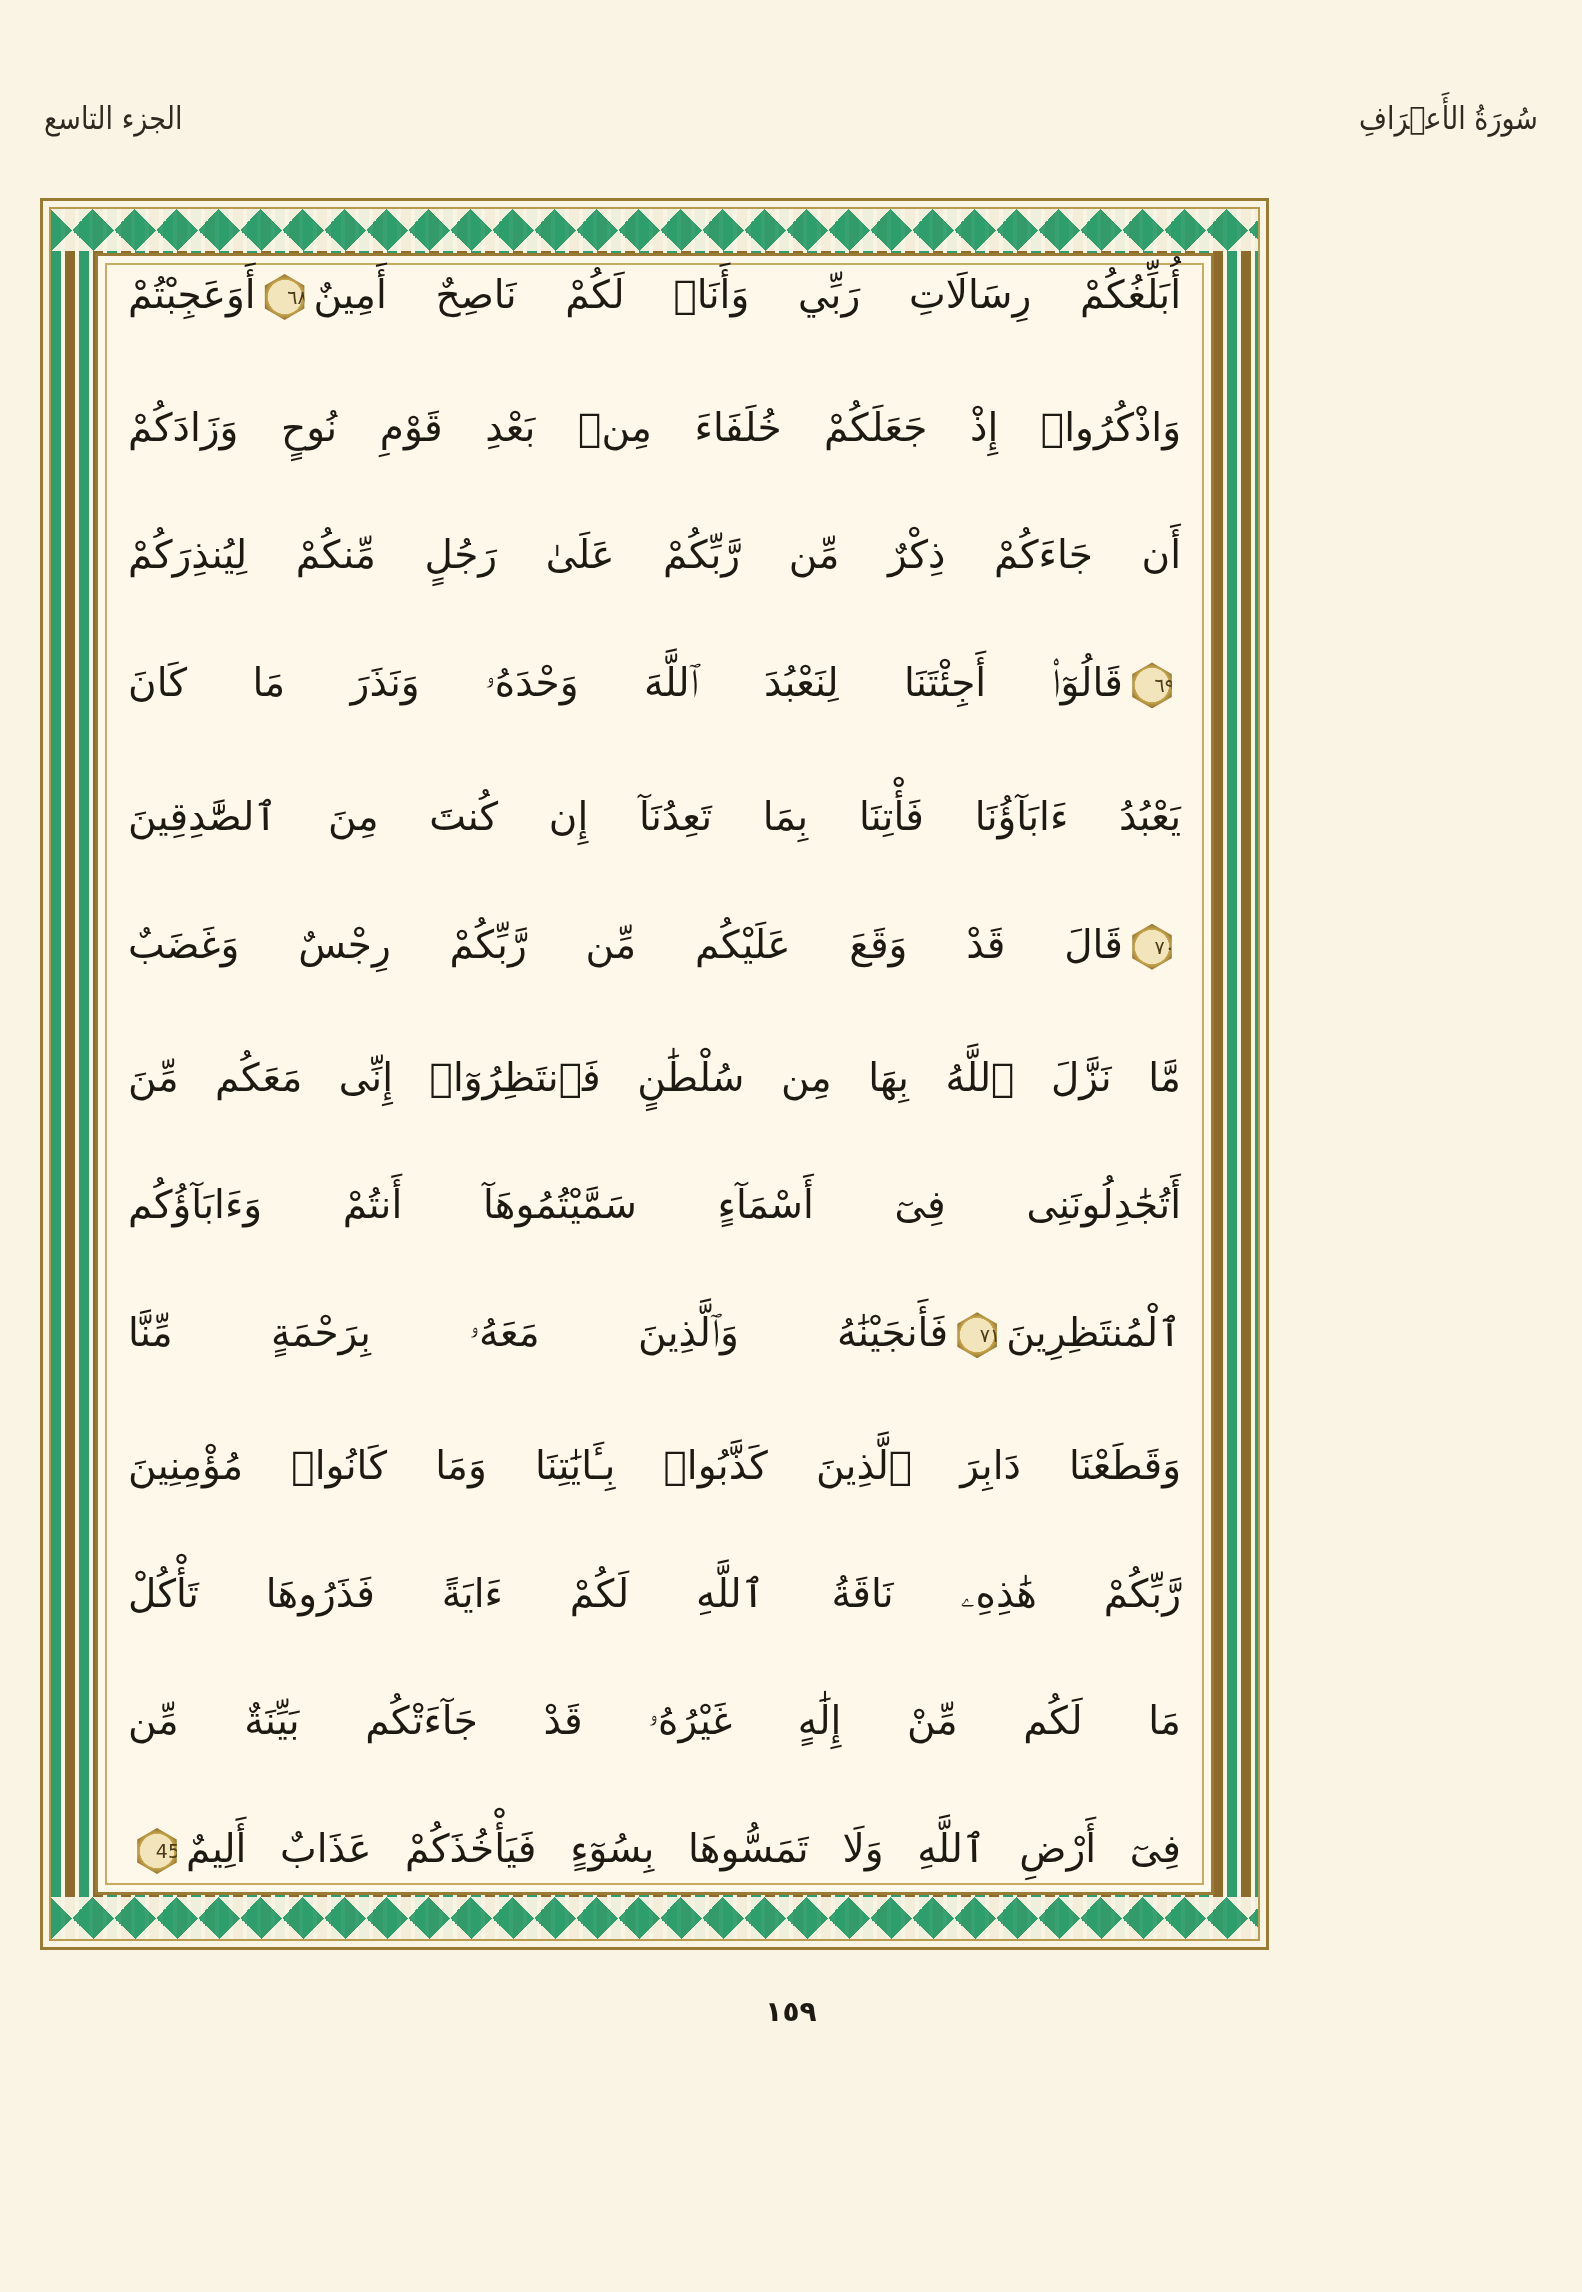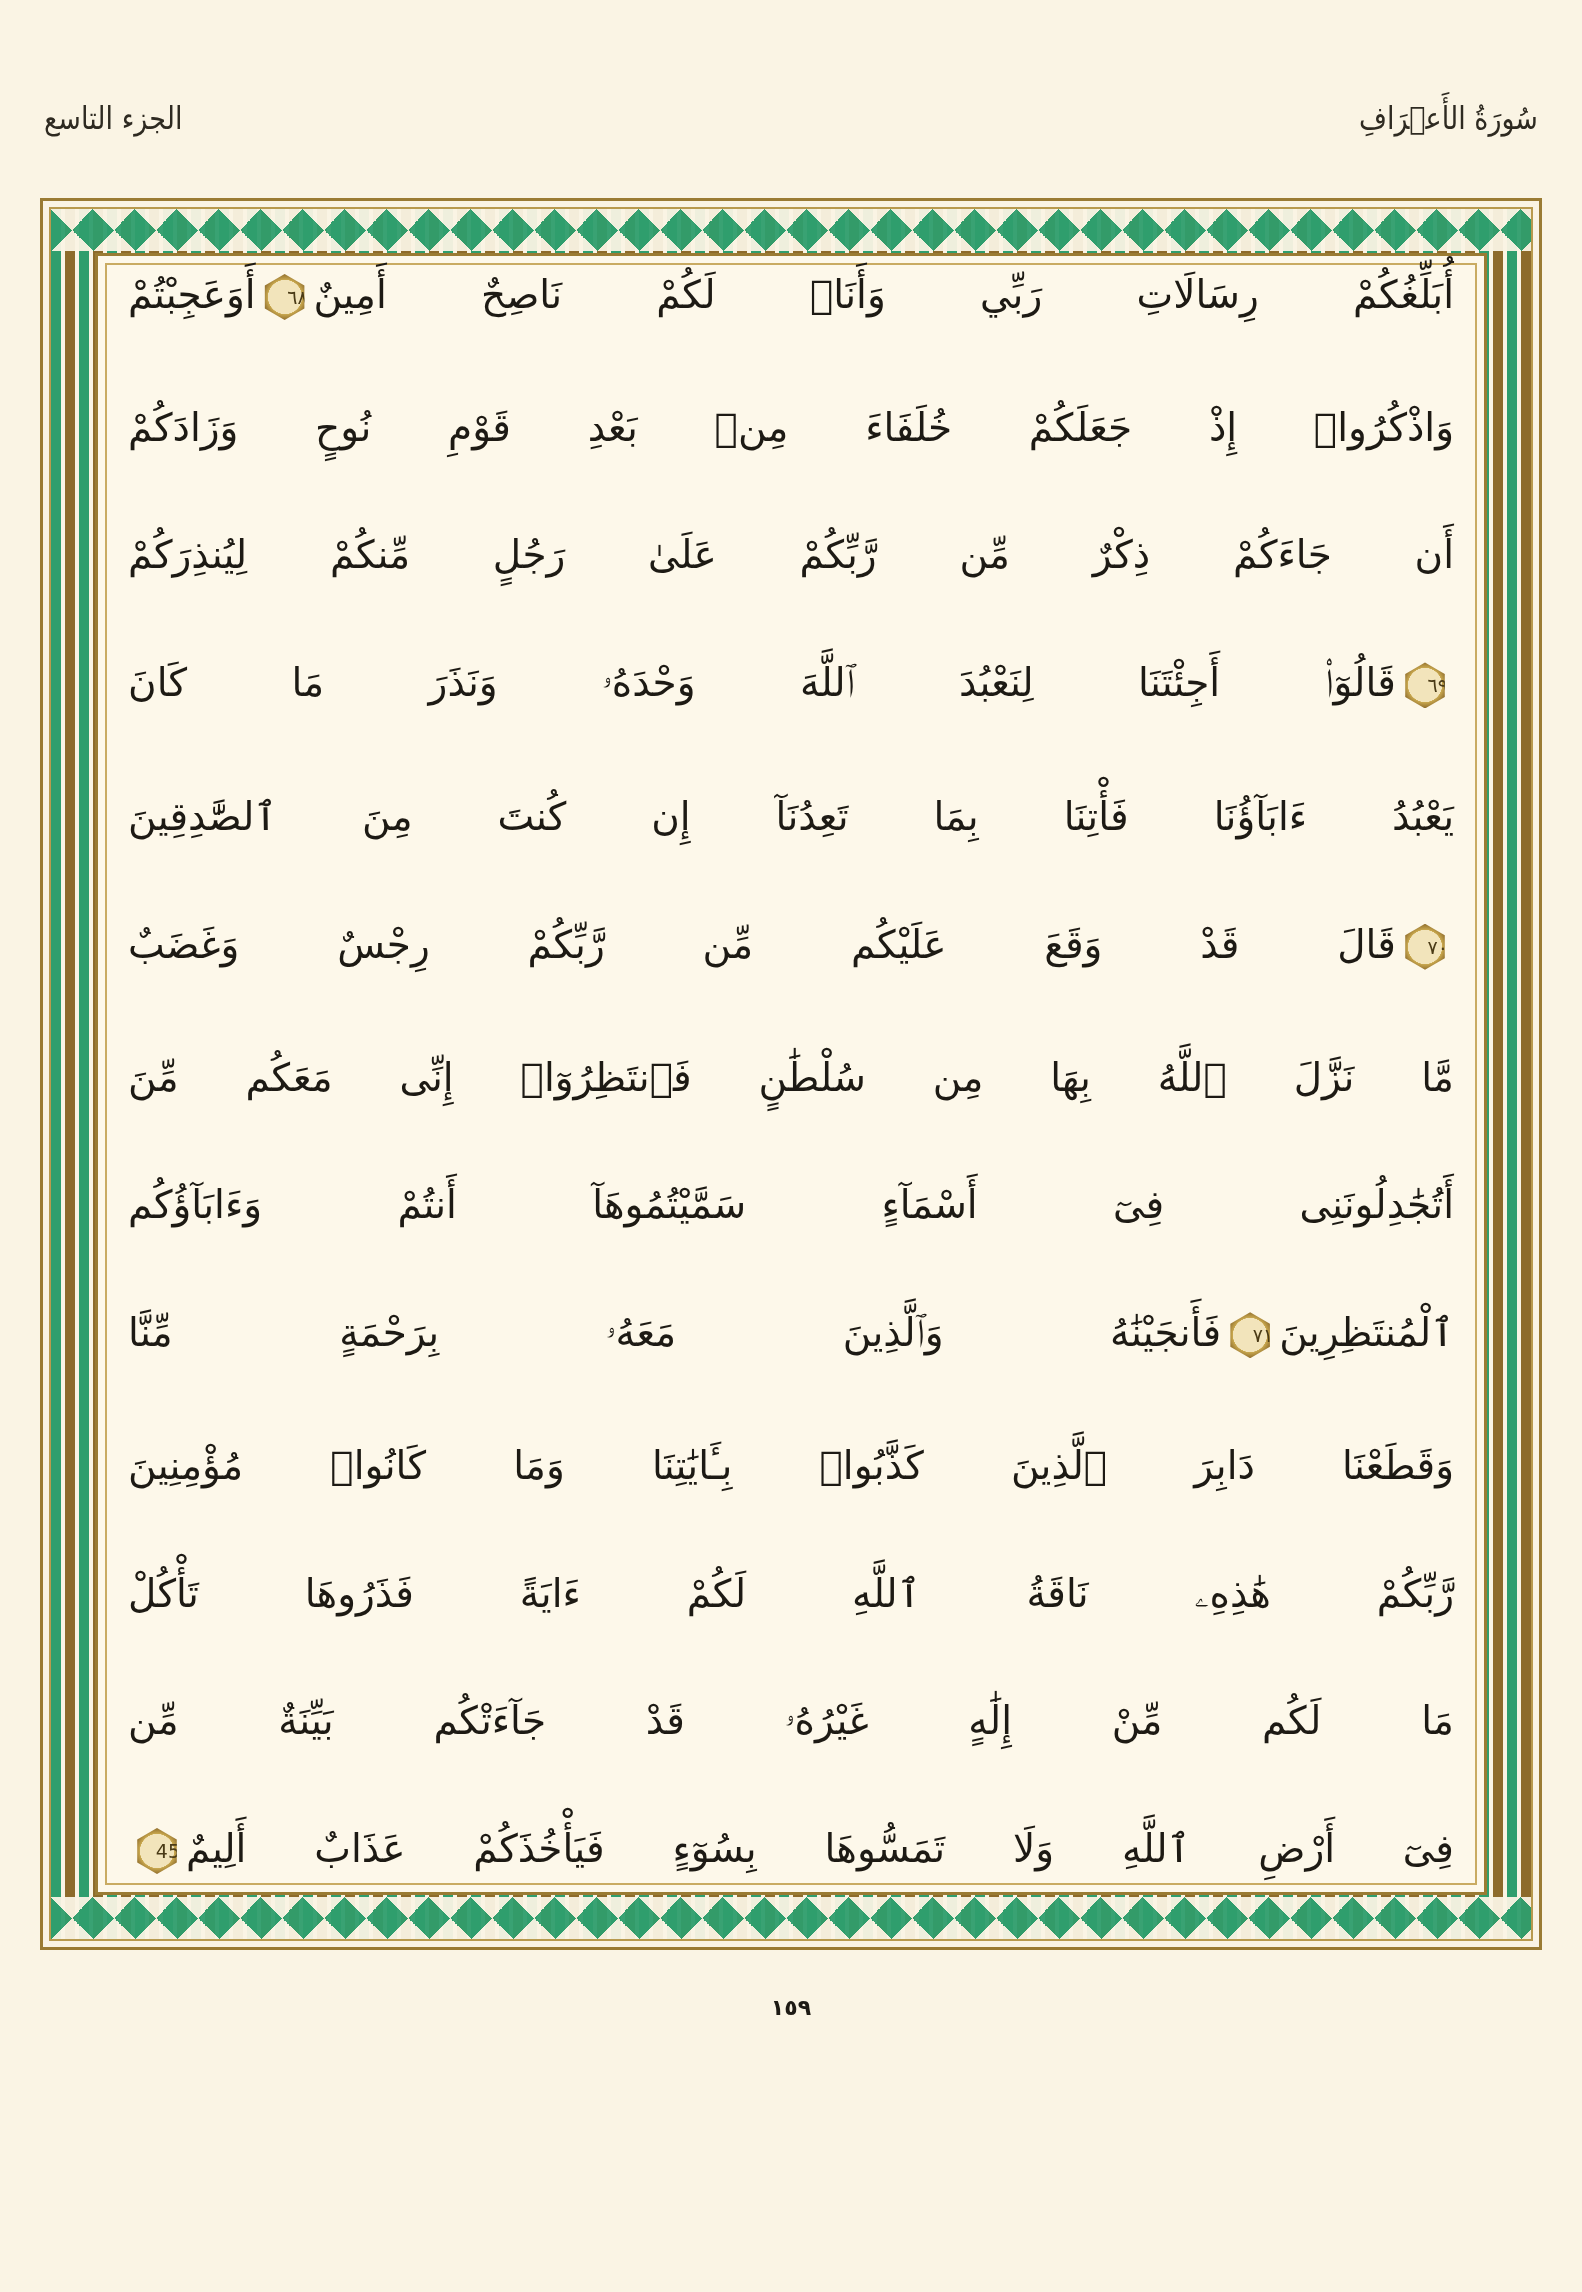--- a/index.html
+++ b/index.html
@@ -45,21 +45,21 @@
     transform: scaleY(1.15);
   }
   .surah-name { margin-right: 8px; }
   .juz-name   { margin-left: 8px; }
 
   
   .frame-outer {
     position: absolute;
     top: 198px;
     left: 40px;
-    width: 1502px;
+    width: 1229px;
     height: 1752px;
     box-sizing: border-box;
     border: 3px solid #9a7b33;
     background: #faf4e4;
     padding: 6px;
   }
   .frame-band {
     position: absolute;
     inset: 6px;
     border: 2px solid #b89a4e;
@@ -144,21 +144,21 @@
     clip-path: polygon(50% 0%, 93% 25%, 93% 75%, 50% 100%, 7% 75%, 7% 25%);
   }
 
   
   .page-number {
     position: absolute;
     top: 1995px;
     left: 0;
     right: 0;
     text-align: center;
-    font-size: 22px;
+    font-size: 28px;
     color: #1d1a14;
     font-weight: bold;
     font-family: "DejaVu Sans", "Liberation Sans", sans-serif;
   }
 </style>
 </head>
 <body>
 
 <div class="page">
 

